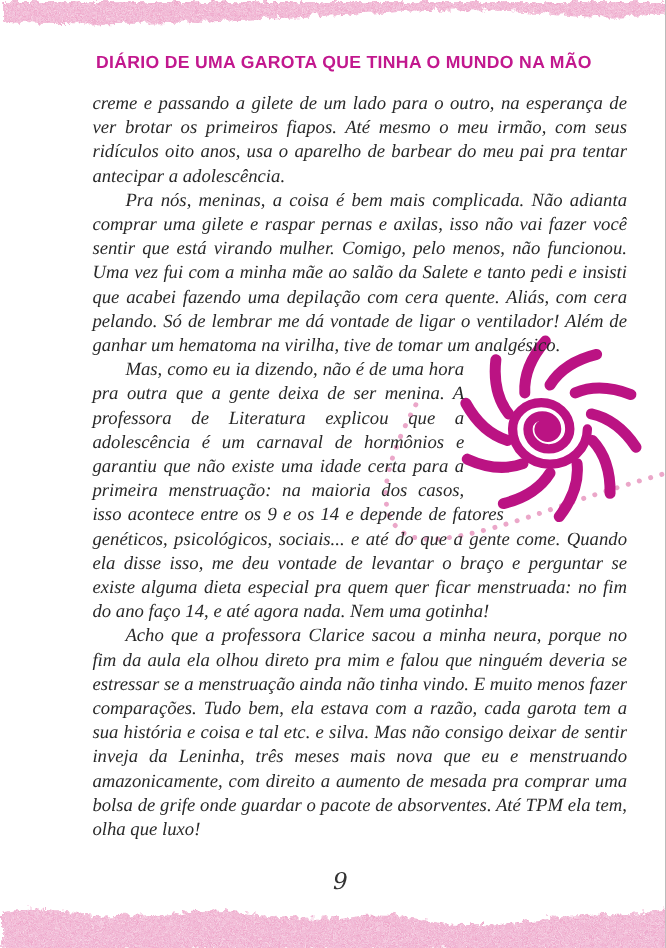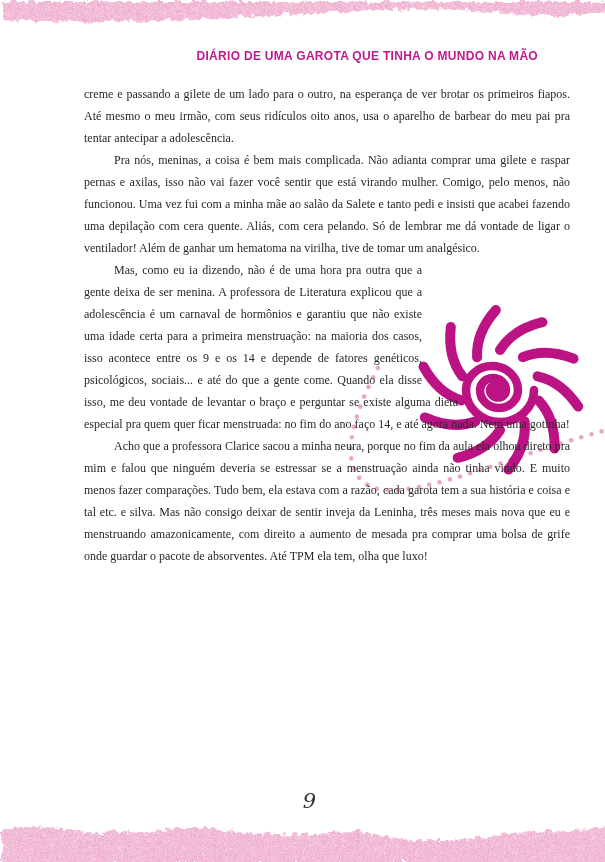--- a/index.html
+++ b/index.html
@@ -6,30 +6,30 @@
   .page {
     position:relative; width:605px; height:862px; margin:0 auto;
     background:#ffffff; overflow:hidden;
     font-family:"Liberation Serif", serif;
   }
   .bg-layer { position:absolute; left:0; top:0; width:605px; height:862px; z-index:0; pointer-events:none; }
   .running-header {
     position:absolute; top:49px; left:0; right:67px; z-index:2;
     text-align:right;
     font-family:"Liberation Sans", sans-serif;
-    font-weight:bold; font-size:12px; letter-spacing:0.3px;
+    font-weight:bold; font-size:16px; letter-spacing:0.3px;
     color:var(--accent-color, #c2188e);
   }
   .content {
     position:absolute; top:83px; left:84px; width:486px; z-index:1;
     color:var(--text-color, #282828);
   }
   .para {
-    margin:0; font-size:12px; line-height:22px;
-    text-align:justify; text-indent:30px;
+    margin:0; font-size:17px; line-height:22px;
+    text-align:justify; text-indent:30px;font-style:italic;
   }
   .para.first { text-indent:0; }
   .wrap-float { float:right; clear:right; }
   .wrap-a { width:148px; height:132px; }
   .wrap-b { width:112px; height:22px; }
   .page-number {
     position:absolute; top:789px; left:0; width:100%; z-index:1;
     text-align:center; padding-left:14px; box-sizing:border-box;
     font-family:"DejaVu Serif", serif; font-style:italic;
     font-size:21px; color:#333333;

